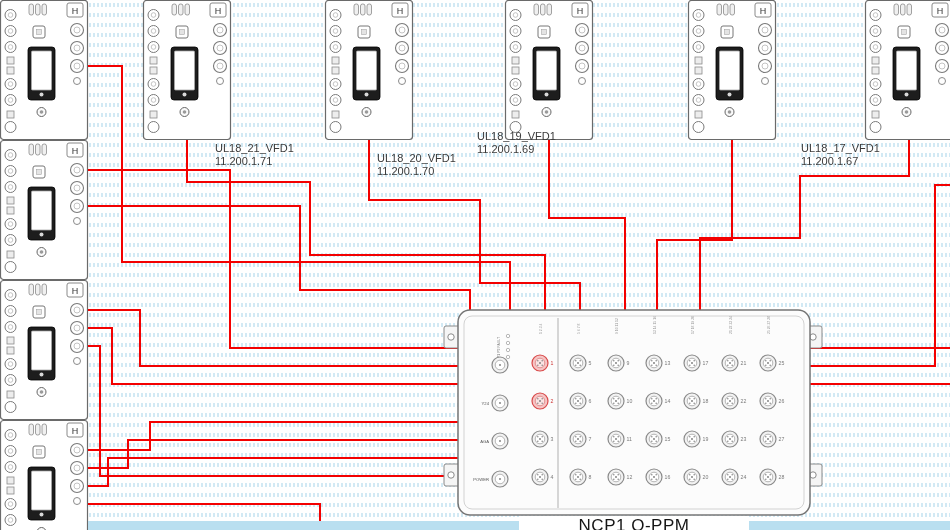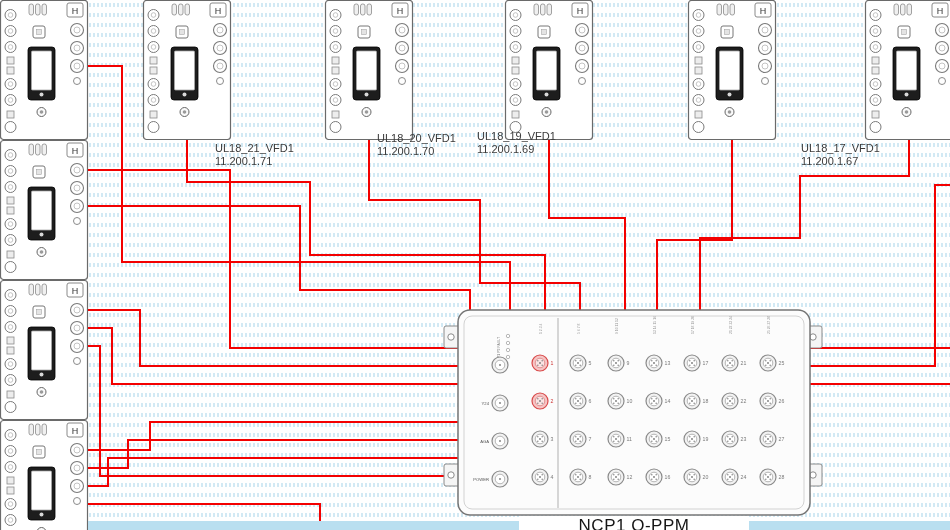--- a/index.html
+++ b/index.html
@@ -636,21 +636,21 @@
         <circle cx="770.2" cy="479.2" r="0.8" fill="#8a8a8a"></circle>
         <circle cx="768" cy="477" r="0.9" fill="#777"></circle>
         <text x="778.5" y="479.2" font-size="5.2" fill="#7a7a7a">28</text>
       </g>
     </svg>
 
   <div class="dev-label" style="left:215px;top:142px">
     <div>UL18_21_VFD1</div>
     <div>11.200.1.71</div>
   </div>
-  <div class="dev-label" style="left:377px;top:132px">
+  <div class="dev-label" style="left:377px;top:152px">
     <div>UL18_20_VFD1</div>
     <div>11.200.1.70</div>
   </div>
   <div class="dev-label" style="left:477px;top:130px">
     <div>UL18_19_VFD1</div>
     <div>11.200.1.69</div>
   </div>
   <div class="dev-label" style="left:801px;top:142px">
     <div>UL18_17_VFD1</div>
     <div>11.200.1.67</div>

